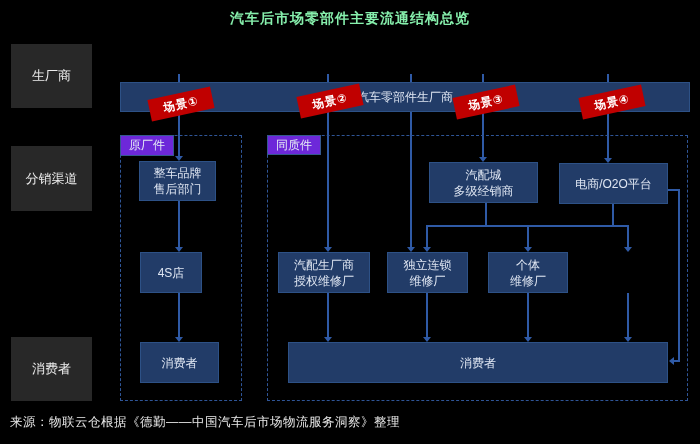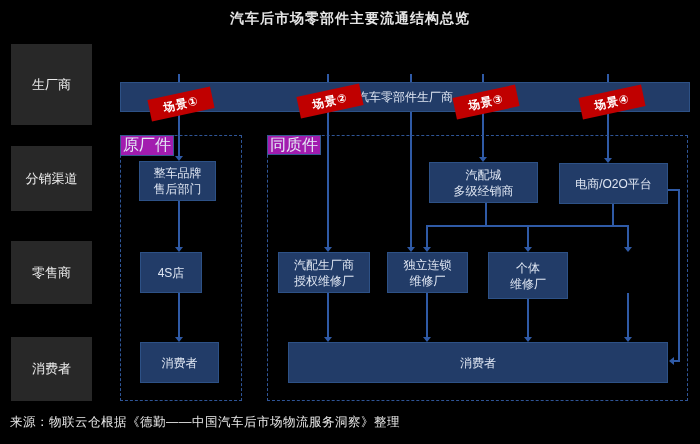--- a/index.html
+++ b/index.html
@@ -2,37 +2,37 @@
 <html><head>
 <meta charset="utf-8">
 <style>
   html,body{margin:0;padding:0;background:#000;}
   #stage{
     position:relative;width:700px;height:444px;background:#000000;
     font-family:"Liberation Sans","DejaVu Sans",sans-serif;overflow:hidden;
   }
   .title{
     position:absolute;left:0;top:10px;width:100%;text-align:center;
-    color:#e5e5e5;font-size:14px;font-weight:bold;letter-spacing:1px;
+    color:#86efac;font-size:14px;font-weight:bold;letter-spacing:1px;
   }
   .source{
     position:absolute;left:10px;top:414px;color:#e8e8e8;font-size:12.5px;letter-spacing:0.5px;
   }
   .rowlabel{
     position:absolute;left:11px;width:81px;background:#282828;color:#ececec;
     display:flex;align-items:center;justify-content:center;font-size:13px;
   }
   .node{
     position:absolute;background:#223c68;border:1px solid #2d5186;color:#dfe6f2;
     display:flex;flex-direction:column;align-items:center;justify-content:center;
     font-size:12px;line-height:16px;text-align:center;box-sizing:border-box;
   }
   .grouplabel{
-    position:absolute;background:#a21caf;border:1px solid #35598f;color:#e4eaf5;
-    display:flex;align-items:center;justify-content:center;font-size:16px;box-sizing:border-box;
+    position:absolute;background:#6d28d9;border:1px solid #35598f;color:#e4eaf5;
+    display:flex;align-items:center;justify-content:center;font-size:12px;box-sizing:border-box;
   }
   .dashedbox{
     position:absolute;border:1px dashed #2f5597;box-sizing:border-box;
   }
   .badge{
     position:absolute;width:64px;height:22px;background:#c00000;color:#ffffff;
     display:flex;align-items:center;justify-content:center;font-size:11.5px;font-weight:bold;
     transform:rotate(-12deg);letter-spacing:1px;
   }
   .vline{position:absolute;width:2px;background:#2f5aa6;}
@@ -42,23 +42,22 @@
   .arr-l{position:absolute;width:0;height:0;border-top:4px solid transparent;
     border-bottom:4px solid transparent;border-right:5px solid #2f5aa6;}
 </style>
 </head>
 <body>
 
 <div id="stage">
 
   <div class="title">汽车后市场零部件主要流通结构总览</div>
 
-  <div class="rowlabel" style="top:44px;height:81px;">生厂商</div>
+  <div class="rowlabel" style="top:44px;height:64px;">生厂商</div>
   <div class="rowlabel" style="top:146px;height:65px;">分销渠道</div>
-  <div class="rowlabel" style="top:241px;height:63px;">零售商</div>
   <div class="rowlabel" style="top:337px;height:64px;">消费者</div>
 
   <div class="vline" style="left:178px;top:74px;height:82px;"></div>
   <div class="arr-d" style="left:175px;top:156px;"></div>
   <div class="vline" style="left:178px;top:201px;height:46px;"></div>
   <div class="arr-d" style="left:175px;top:247px;"></div>
   <div class="vline" style="left:178px;top:293px;height:44px;"></div>
   <div class="arr-d" style="left:175px;top:337px;"></div>
 
   <div class="vline" style="left:327px;top:74px;height:173px;"></div>
@@ -120,21 +119,21 @@
     <span>4S店</span>
   </div>
   <div class="node" style="left:278px;top:252px;width:92px;height:41px;">
     <span>汽配生厂商</span>
     <span>授权维修厂</span>
   </div>
   <div class="node" style="left:387px;top:252px;width:81px;height:41px;">
     <span>独立连锁</span>
     <span>维修厂</span>
   </div>
-  <div class="node" style="left:488px;top:252px;width:80px;height:47px;">
+  <div class="node" style="left:488px;top:252px;width:80px;height:41px;">
     <span>个体</span>
     <span>维修厂</span>
   </div>
 
   <div class="node" style="left:140px;top:342px;width:79px;height:41px;">
     <span>消费者</span>
   </div>
   <div class="node" style="left:288px;top:342px;width:380px;height:41px;">
     <span>消费者</span>
   </div>

